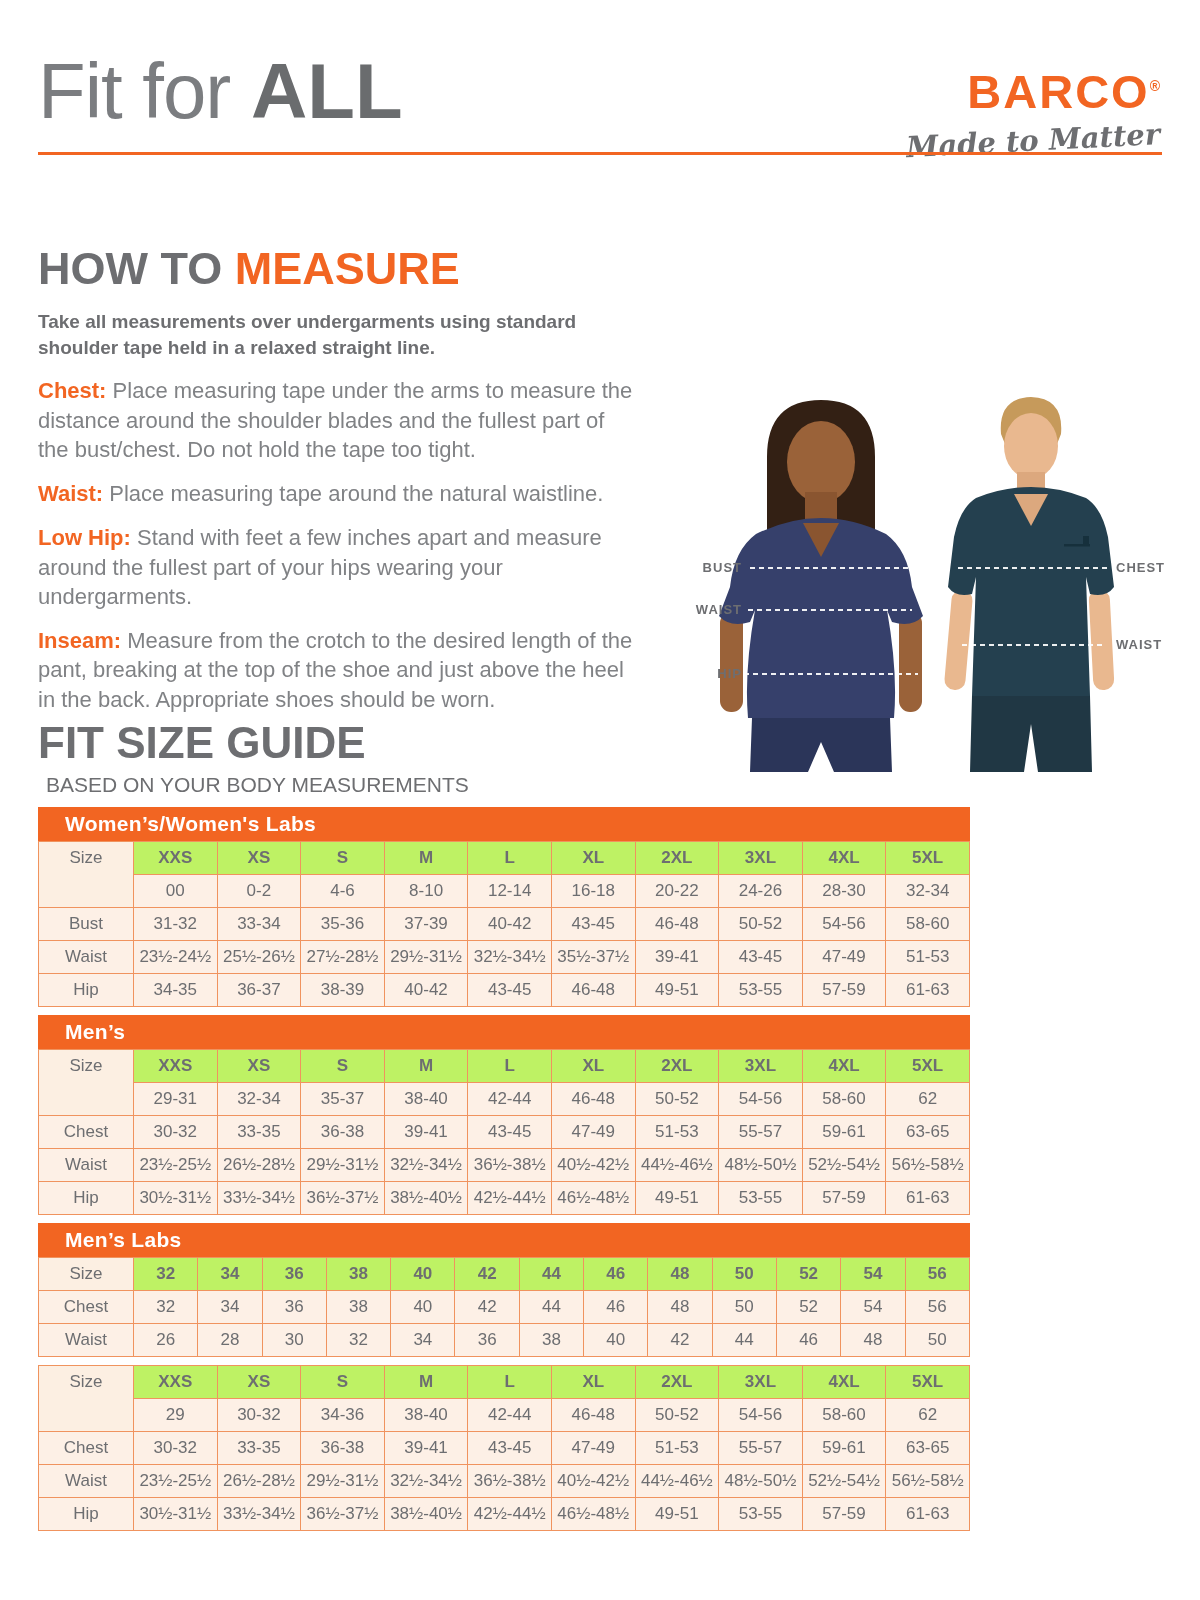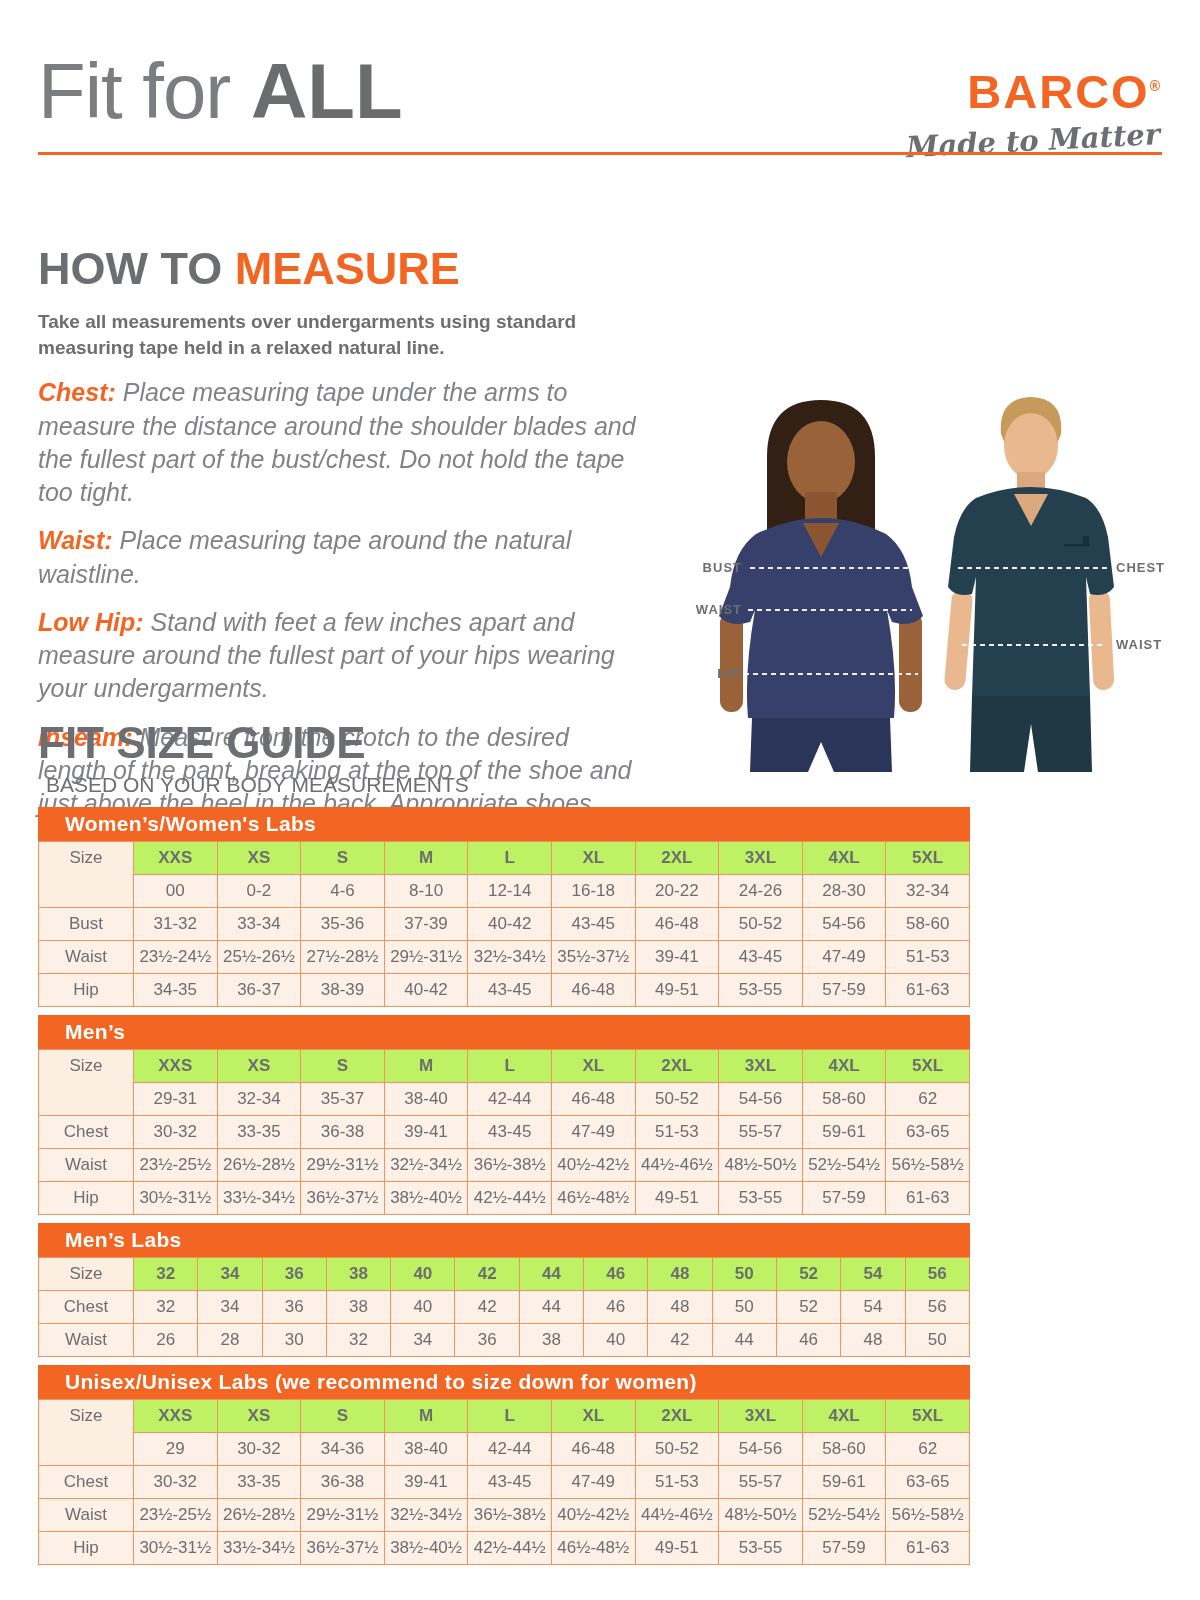--- a/index.html
+++ b/index.html
@@ -13,21 +13,21 @@
   .brand{font-size:47px;font-weight:800;color:var(--accent,#F26522);letter-spacing:2px;line-height:1;}
   .brand sup{font-size:14px;letter-spacing:0;}
   .tagline{font-family:"DejaVu Serif", serif;font-style:italic;font-weight:bold;color:#6D6E71;
            font-size:29px;margin-top:2px;transform:rotate(-3deg);transform-origin:right center;}
   .rule{position:absolute;left:38px;right:38px;top:152px;height:3px;background:var(--accent,#F26522);}
   
   .measure-col{position:absolute;left:38px;top:246px;width:600px;}
   .h2{font-size:45px;font-weight:800;color:#6D6E71;margin:0 0 18px 0;line-height:1;}
   .h2 .orange{color:var(--accent,#F26522);}
   .intro{font-size:19px;font-weight:bold;color:#6D6E71;line-height:1.35;margin:0 0 16px 0;}
-  .mitem{font-size:25px;line-height:1.33;margin:2px 0 15px 0;color:#808285;font-style:italic;}
+  .mitem{font-size:22px;line-height:1.33;margin:2px 0 15px 0;color:#808285;}
   .mitem .olabel{color:var(--accent,#F26522);font-weight:bold;}
   
   .models{position:absolute;left:640px;top:372px;width:530px;height:400px;}
   .mlabel{fill:#6D6E71;font-weight:bold;font-size:13px;letter-spacing:1px;
           font-family:"Liberation Sans", sans-serif;}
   .mline{stroke:#fff;stroke-width:2;stroke-dasharray:5 4;opacity:.92;}
   
   .sizeguide{position:absolute;left:38px;top:721px;width:932px;}
   .sg-title{font-size:44px;font-weight:800;color:#6D6E71;margin:0;line-height:1;}
   .sg-sub{font-size:21px;font-weight:400;color:#6D6E71;margin:8px 0 10px 8px;}
@@ -55,21 +55,21 @@
     <div class="brand"><span>BARCO</span><sup>®</sup></div>
     <div class="tagline">Made to Matter</div>
   </div>
   <div class="rule"></div>
 
   <div class="measure-col">
     <h2 class="h2">
       <span>HOW TO</span>
       <span class="orange">MEASURE</span>
     </h2>
-    <p class="intro">Take all measurements over undergarments using standard measuring tape held in a relaxed natural line.</p>
+    <p class="intro">Take all measurements over undergarments using standard shoulder tape held in a relaxed straight line.</p>
     <p class="mitem">
       <span class="olabel">Chest:</span>
       <span>Place measuring tape under the arms to measure the distance around the shoulder blades and the fullest part of the bust/chest. Do not hold the tape too tight.</span>
     </p>
     <p class="mitem">
       <span class="olabel">Waist:</span>
       <span>Place measuring tape around the natural waistline.</span>
     </p>
     <p class="mitem">
       <span class="olabel">Low Hip:</span>
@@ -360,21 +360,20 @@
                 <td class="vcell">42</td>
                 <td class="vcell">44</td>
                 <td class="vcell">46</td>
                 <td class="vcell">48</td>
                 <td class="vcell">50</td>
               </tr>
             </tbody>
           </table>
         </div>
         <div class="size-table">
-          <div class="tbanner">Unisex/Unisex Labs (we recommend to size down for women)</div>
           <table class="grid">
             <colgroup>
               <col style="width: 95px;">
               <col>
               <col>
               <col>
               <col>
               <col>
               <col>
               <col>

